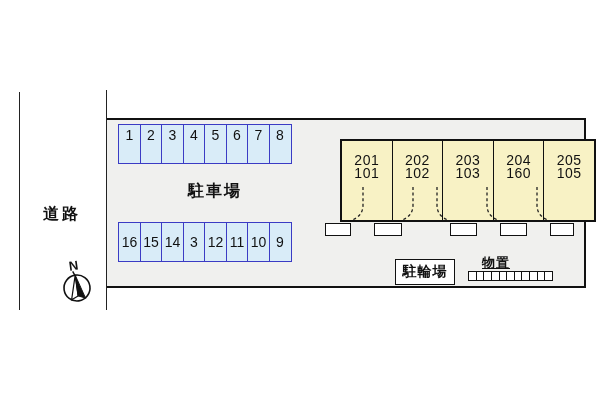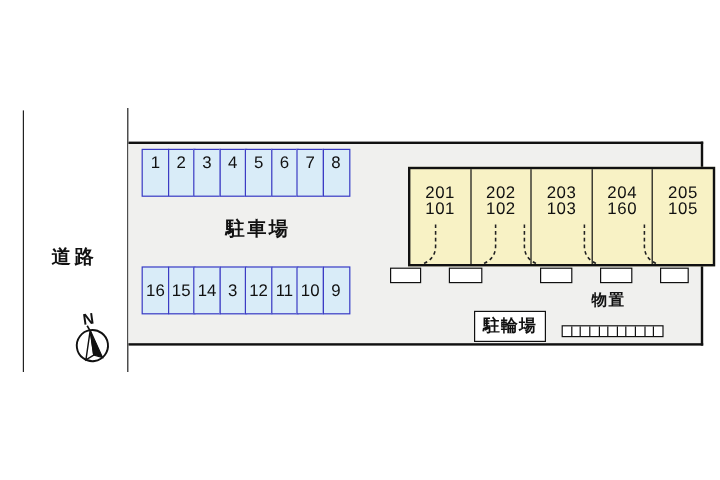--- a/index.html
+++ b/index.html
@@ -62,22 +62,22 @@
   }
   
   .bike-box{
     position:absolute;left:288px;top:139px;width:60px;height:26px;
     box-sizing:border-box;background:#fff;border:1.5px solid #111;
     display:flex;align-items:center;justify-content:center;
     font-size:14px;font-weight:bold;letter-spacing:1px;
   }
   
   .storage-label{
-    position:absolute;left:375px;top:121px;width:50px;text-align:center;
-    font-size:13px;font-weight:bold;letter-spacing:1px;
+    position:absolute;left:375px;top:134px;width:50px;text-align:left;
+    font-size:13px;font-weight:bold;letter-spacing:1px;text-decoration:underline;
   }
   .storage-cells{
     position:absolute;left:361px;top:151px;width:85px;height:10px;
     display:flex;background:#fff;border:1px solid #111;box-sizing:border-box;
   }
   .storage-cell{flex:1;box-sizing:border-box;}
   .storage-cell + .storage-cell{border-left:1px solid #111;}
   
   .compass{position:absolute;left:55px;top:255px;}
 </style>

